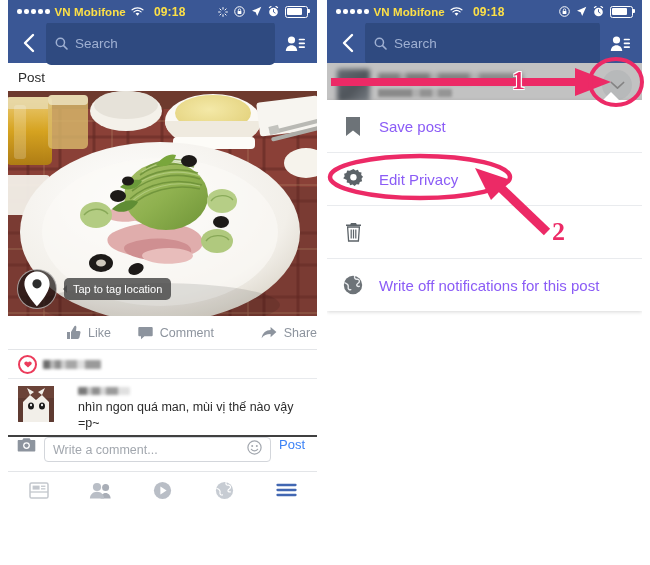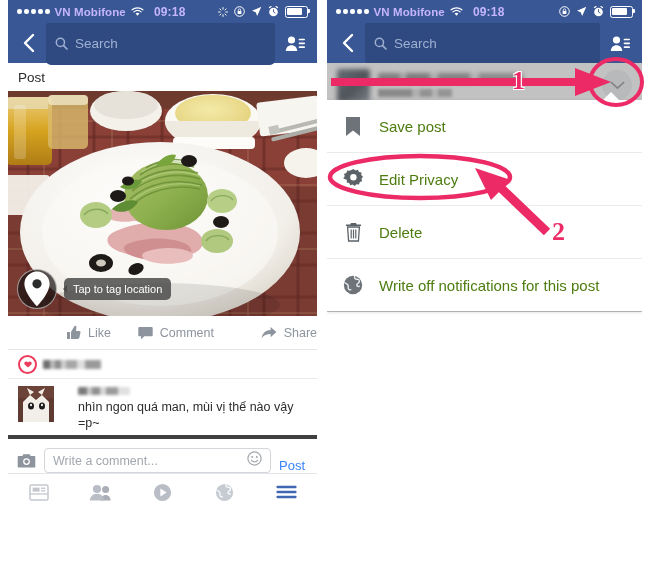--- a/index.html
+++ b/index.html
@@ -5,21 +5,21 @@
   html,body{margin:0;padding:0;background:#ffffff;}
   body{width:650px;height:565px;font-family:"Liberation Sans",sans-serif;-webkit-font-smoothing:antialiased;}
   .screen{position:relative;width:650px;height:565px;overflow:hidden;background:#fff;}
 
   
   .panel{position:absolute;top:0;overflow:hidden;background:#fff;}
   .panel-left{left:8px;width:309px;height:557px;}
   .panel-right{left:327px;width:315px;height:557px;}
 
   
-  .statusbar{position:relative;height:23px;background:#3a5795;display:flex;align-items:center;padding:0 9px;color:#c4b5fd;}
+  .statusbar{position:relative;height:23px;background:#3a5795;display:flex;align-items:center;padding:0 9px;color:#fde047;}
   .sb-dots{display:flex;gap:2.5px;align-items:center;margin-right:5px;}
   .sb-dots i{display:block;width:4.5px;height:4.5px;border-radius:50%;background:#fff;}
   .sb-carrier{font-size:11.5px;font-weight:600;letter-spacing:.1px;}
   .sb-wifi{margin-left:5px;display:inline-block;}
   .sb-time{font-size:12px;font-weight:700;margin-left:10px;letter-spacing:.2px;}
   .sb-right{margin-left:auto;display:flex;align-items:center;gap:6px;}
   .sb-batt{width:21px;height:10px;border:1.3px solid #fff;border-radius:2.5px;position:relative;}
   .sb-batt::after{content:"";position:absolute;right:-3.2px;top:2.6px;width:1.8px;height:4px;background:#fff;border-radius:0 1px 1px 0;}
   .sb-batt i{position:absolute;left:1.2px;top:1.2px;bottom:1.2px;width:15px;background:#fff;border-radius:1px;display:block;}
 
@@ -47,21 +47,21 @@
   .reactrow{height:28px;display:flex;align-items:center;padding:0 10px;gap:6px;border-bottom:1px solid #e8eaed;background:#fff;}
   .heart{width:15px;height:15px;border-radius:50%;border:2px solid #ec3b5b;display:flex;align-items:center;justify-content:center;}
   .blurname{height:9px;border-radius:1px;background:linear-gradient(90deg,#6d6d6d 0 7px,#b9b9b9 7px 12px,#8d8d8d 12px 18px,#cfcfcf 18px 23px,#a6a6a6 23px 34px,#dedede 34px 42px,#9a9a9a 42px 56px);filter:blur(1.6px);}
 
   .comment{display:flex;gap:24px;padding:7px 10px 4px 10px;background:#fff;}
   .cm-avatar{width:36px;height:36px;flex:0 0 36px;overflow:hidden;border-radius:1px;background:#5a3630;}
   .cm-body{flex:1;padding-top:1px;}
   .cm-name{height:8px;width:52px;border-radius:1px;background:linear-gradient(90deg,#7a7a7a 0 9px,#c7c7c7 9px 14px,#8f8f8f 14px 22px,#d7d7d7 22px 28px,#9b9b9b 28px 40px,#e0e0e0 40px 52px);filter:blur(1.5px);margin-bottom:4px;}
   .cm-text{font-size:12.5px;line-height:16px;color:#2c2c2c;}
 
-  .composer{height:34px;display:flex;align-items:flex-end;gap:8px;padding:0 9px;border-top:4px solid #404040;background:#fff;}
+  .composer{height:34px;display:flex;align-items:flex-start;gap:8px;padding:0 9px;border-top:2px solid #404040;background:#fff;}
   .cmp-input{flex:1;height:23px;border:1px solid #d3d6db;border-radius:4px;display:flex;align-items:center;padding:0 8px;}
   .cmp-ph{color:#a2a7ae;font-size:12.5px;flex:1;}
   .cmp-post{color:#3b82f6;font-size:13px;padding-right:3px;cursor:pointer;}
 
   .tabbar{height:36px;display:flex;align-items:center;border-top:1px solid #e3e5e8;background:#fff;}
   .tab{flex:1;display:flex;align-items:center;justify-content:center;cursor:pointer;}
 
   
   .dim-wrap{position:relative;}
   .dim-wrap::after{content:"";position:absolute;inset:0;background:rgba(120,120,120,.45);pointer-events:none;}
@@ -73,21 +73,21 @@
   .ph-l2{height:8px;width:74px;border-radius:1px;background:linear-gradient(90deg,#9a9a9a 0 34px,#dcdcdc 34px 42px,#a8a8a8 42px 54px,#e4e4e4 54px 60px,#adadad 60px 74px);filter:blur(1.6px);}
   .ph-chev{width:30px;height:30px;border-radius:50%;background:#eceef1;display:flex;align-items:center;justify-content:center;cursor:pointer;}
 
   
   .menu{position:absolute;left:0;right:0;top:100px;background:#fff;z-index:30;box-shadow:0 1px 4px rgba(0,0,0,.16);}
   .menu-caret{position:absolute;right:22px;top:-8px;width:0;height:0;border-left:9px solid transparent;border-right:9px solid transparent;border-bottom:9px solid #fff;}
   .mi{display:flex;align-items:center;gap:14px;padding:0 14px;min-height:52px;border-bottom:1px solid #e9ebee;cursor:pointer;background:#fff;}
   .mi:last-child{border-bottom:none;}
   .mi-ico{width:24px;display:flex;align-items:center;justify-content:center;flex:0 0 24px;}
   .mi-txt{flex:1;}
-  .mi-title{font-size:15px;color:#4d7c0f;line-height:19px;}
+  .mi-title{font-size:15px;color:#8b5cf6;line-height:19px;}
   .mi-sub{font-size:12.5px;color:#9ba0a6;line-height:16px;margin-top:1px;}
 
   
   .anno{position:absolute;z-index:60;pointer-events:none;}
   .anno-num{position:absolute;z-index:61;font-family:"Liberation Serif",serif;font-weight:700;font-size:26px;color:#ec2a66;
             text-shadow:0 0 2px #fff,1px 1px 0 #fff,-1px 1px 0 #fff,1px -1px 0 #fff,-1px -1px 0 #fff;}
   .gap{position:absolute;top:0;left:317px;width:10px;height:565px;background:#fff;z-index:50;}
 </style>
 </head>
 <body>
@@ -640,23 +640,20 @@
       <div class="mi">
         <span class="mi-ico">
           <svg width="17" height="20" viewBox="0 0 17 20">
               <path d="M6 1h5l.8 1.6H16V4H1V2.6h4.2z" fill="#5c6368"></path>
               <path d="M2.6 5h11.8l-1 14H3.6z" fill="none" stroke="#5c6368" stroke-width="1.3"></path>
               <g stroke="#5c6368" stroke-width="1.2">
                 <path d="M6.2 7.6v9M8.5 7.6v9M10.8 7.6v9"></path>
               </g>
             </svg>
         </span>
-        <span class="mi-txt">
-          <span class="mi-title" style="display:block;">Delete</span>
-        </span>
       </div>
 
       <div class="mi">
         <span class="mi-ico">
           <svg width="20" height="20" viewBox="0 0 20 20">
               <circle cx="10" cy="10" r="9.2" fill="#6d7378"></circle>
               <path d="M2 7.8c2.6.9 3.6 2.6 3.2 4.5-.4 1.9 1.3 2.8 2.6 2.4M11.6 1.4c-.4 1.9.7 3 2.4 2.8 1.6-.2 2.7 1.1 2.3 2.6-.4 1.5-2.1 1.5-2.5 3-.3 1.3 1.1 1.9 2.5 1.5" stroke="#e9ebee" stroke-width="1.4" fill="none" stroke-linecap="round"></path>
             </svg>
         </span>
         <span class="mi-txt">

